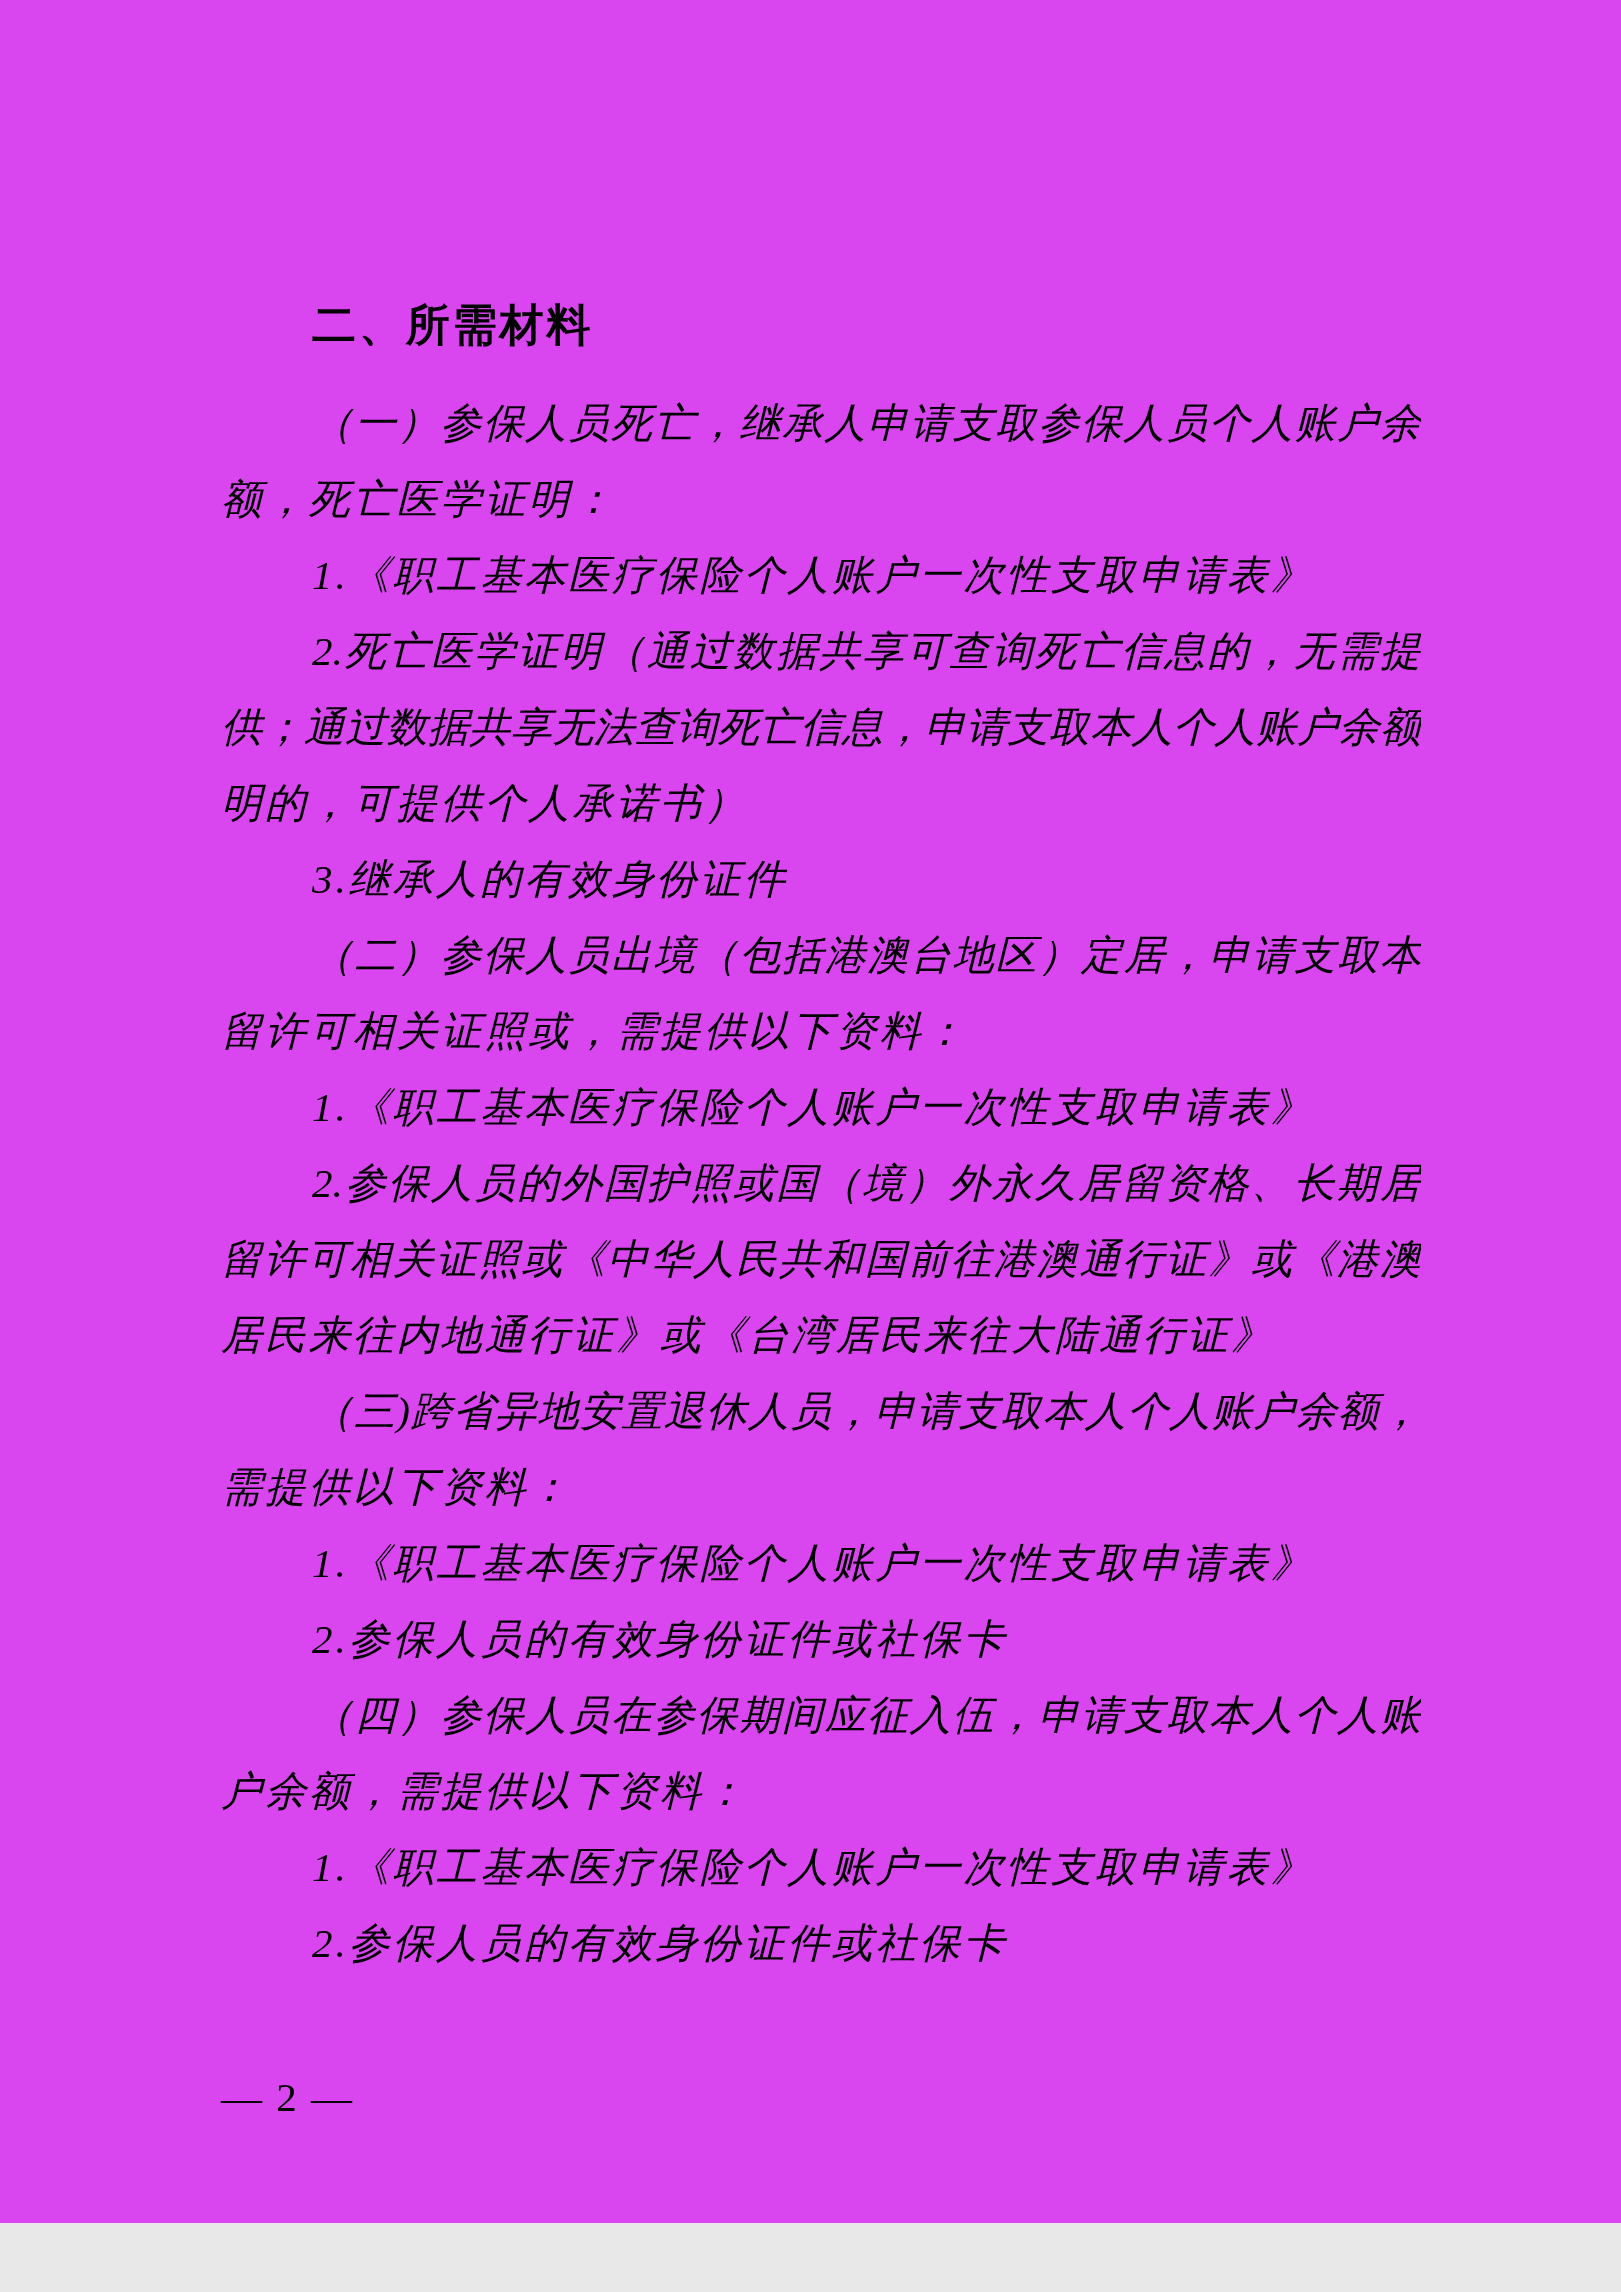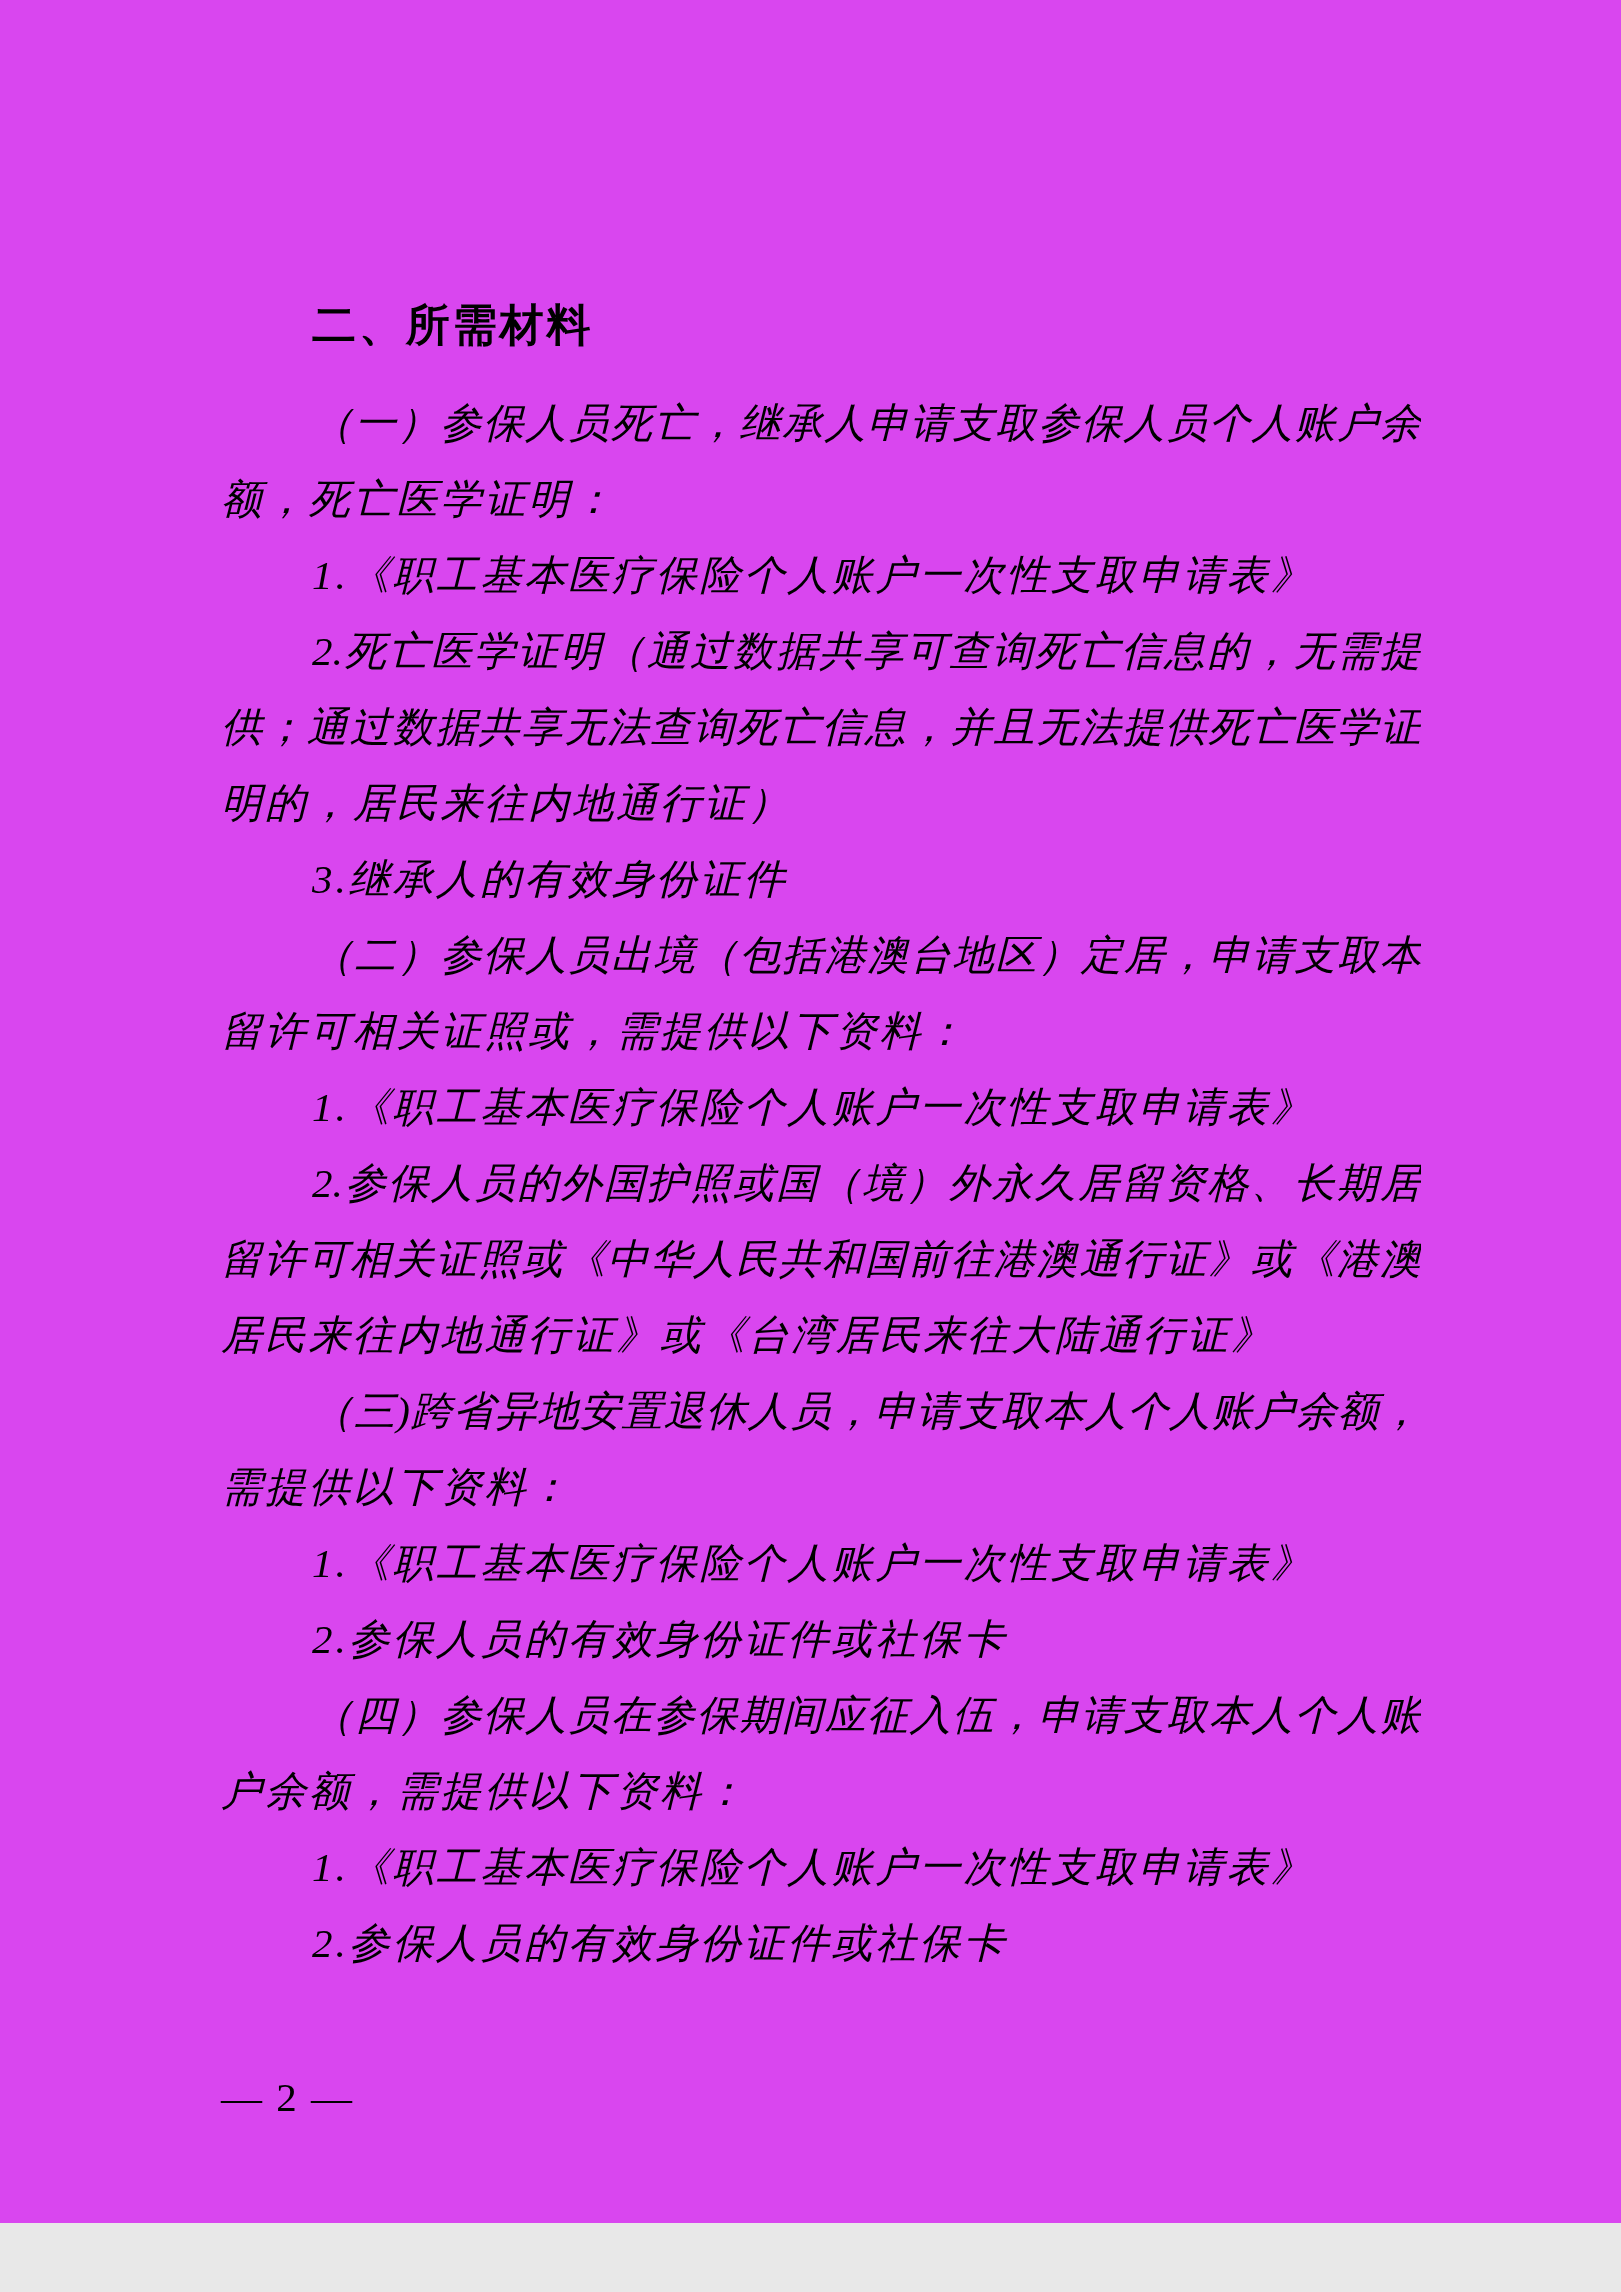--- a/index.html
+++ b/index.html
@@ -67,22 +67,22 @@
 <body>
 
 <div class="page">
   <div class="heading">二、所需材料</div>
 
   <div class="body-text">
       <div class="line indent justify">（一）参保人员死亡，继承人申请支取参保人员个人账户余</div>
       <div class="line">额，死亡医学证明：</div>
       <div class="line indent">1.《职工基本医疗保险个人账户一次性支取申请表》</div>
       <div class="line indent justify">2.死亡医学证明（通过数据共享可查询死亡信息的，无需提</div>
-      <div class="line justify">供；通过数据共享无法查询死亡信息，并且无法提供死亡医学证</div>
-      <div class="line">明的，居民来往内地通行证）</div>
+      <div class="line justify">供；通过数据共享无法查询死亡信息，申请支取本人个人账户余额</div>
+      <div class="line">明的，可提供个人承诺书）</div>
       <div class="line indent">3.继承人的有效身份证件</div>
       <div class="line indent justify">（二）参保人员出境（包括港澳台地区）定居，申请支取本</div>
       <div class="line">留许可相关证照或，需提供以下资料：</div>
       <div class="line indent">1.《职工基本医疗保险个人账户一次性支取申请表》</div>
       <div class="line indent justify">2.参保人员的外国护照或国（境）外永久居留资格、长期居</div>
       <div class="line justify">留许可相关证照或《中华人民共和国前往港澳通行证》或《港澳</div>
       <div class="line">居民来往内地通行证》或《台湾居民来往大陆通行证》</div>
       <div class="line indent justify">（三)跨省异地安置退休人员，申请支取本人个人账户余额，</div>
       <div class="line">需提供以下资料：</div>
       <div class="line indent">1.《职工基本医疗保险个人账户一次性支取申请表》</div>

